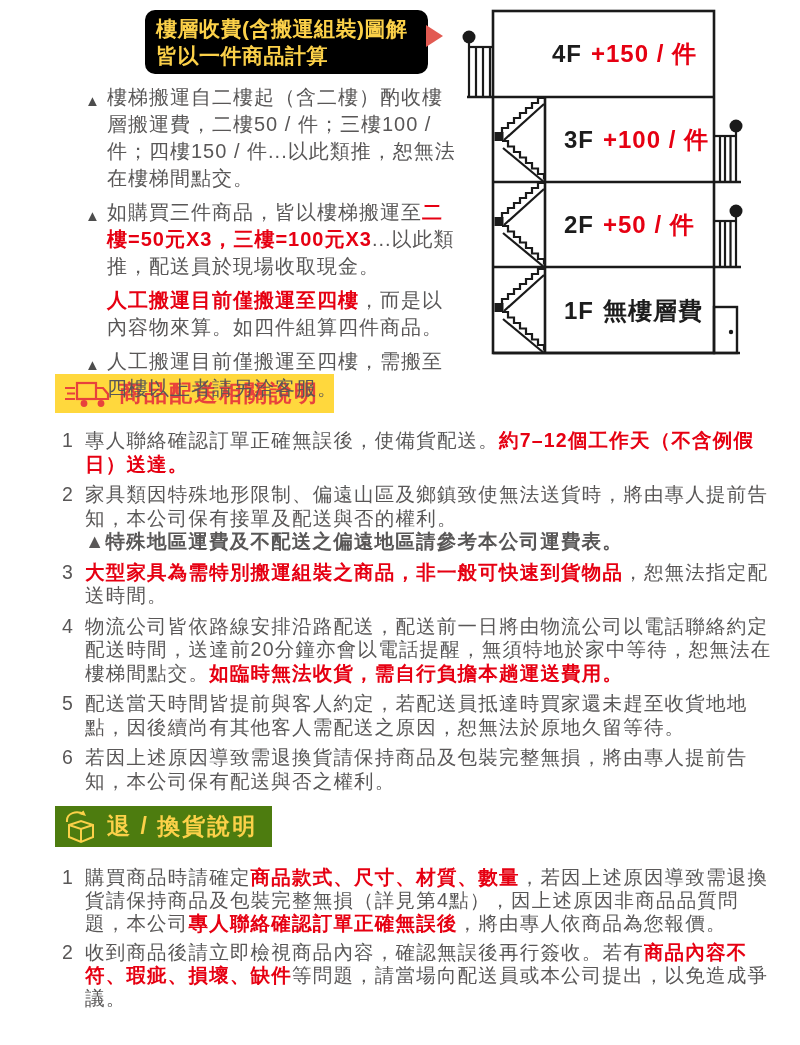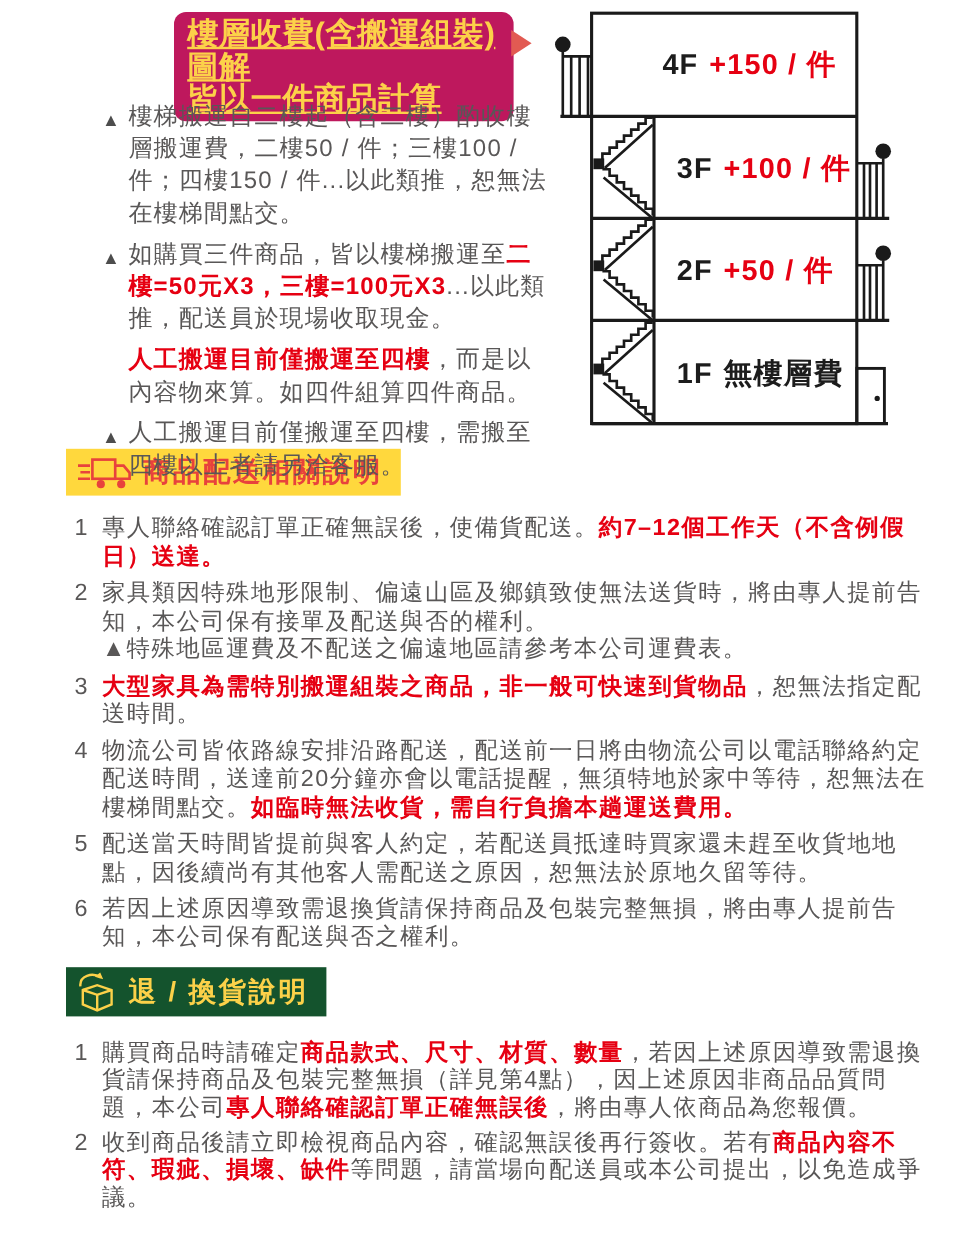--- a/index.html
+++ b/index.html
@@ -2,42 +2,42 @@
 <html><head>
 <meta charset="utf-8">
 <style>
   html,body{margin:0;padding:0;background:#fff;}
   body{font-family:"Liberation Sans","DejaVu Sans",sans-serif;}
   .page{position:relative;width:800px;height:1045px;background:#fff;overflow:hidden;color:#595757;}
 
   
   .top{position:relative;height:368px;}
   .callout{position:absolute;left:145px;top:10px;width:283px;box-sizing:border-box;
-    background:#be185d;border-radius:10px;padding:5px 11px;color:#fcd149;
-    font-weight:bold;font-size:26px;line-height:27px;letter-spacing:.5px;text-decoration:underline;}
+    background:#000000;border-radius:10px;padding:5px 11px;color:#fcd149;
+    font-weight:bold;font-size:21px;line-height:27px;letter-spacing:.5px;}
   .callout .arrow{position:absolute;right:-15px;top:15px;width:0;height:0;
     border-top:11px solid transparent;border-bottom:11px solid transparent;border-left:17px solid #e25a52;}
   .intro{position:absolute;left:85px;top:84px;width:374px;}
   .ib{position:relative;padding-left:22px;margin:0 0 7px;font-size:20px;line-height:27px;letter-spacing:1px;color:#595757;}
   .ib .tri{position:absolute;left:0;top:3px;font-size:15px;color:#4d4d4d;letter-spacing:0;}
   .red{color:#e60012;font-weight:bold;}
   .building{position:absolute;left:452px;top:0;}
   .building text{font-family:"Liberation Sans","DejaVu Sans",sans-serif;font-weight:bold;font-size:24px;letter-spacing:1px;}
 
   
   .sec-h{display:flex;align-items:center;gap:9px;margin-left:55px;height:39px;padding:0 15px 0 9px;width:max-content;}
   .sec-h .t{font-size:23px;font-weight:bold;letter-spacing:2px;white-space:nowrap;}
   .sec-h.delivery{background:#ffd83d;color:#e8423c;margin-top:6px;}
-  .sec-h.returns{background:#14532d;color:#fcd149;margin-top:13px;height:41px;}
+  .sec-h.returns{background:#4d7c0f;color:#fcd149;margin-top:13px;height:41px;}
 
   
   .items{margin:16px 0 0 62px;width:714px;}
   .item{position:relative;padding-left:23px;margin:0 0 7px;font-size:19.5px;line-height:23.5px;letter-spacing:1.2px;color:#595757;}
   .item .num{position:absolute;left:0;top:0;}
-  .item .block{display:block;}
+  .item .block{display:block;font-weight:bold;}
   .returns-items{margin-top:19px;}
   .returns-items .item{line-height:23px;margin-bottom:6px;}
 </style>
 </head>
 <body>
 
 <div class="page">
 
   <div class="top">
 

